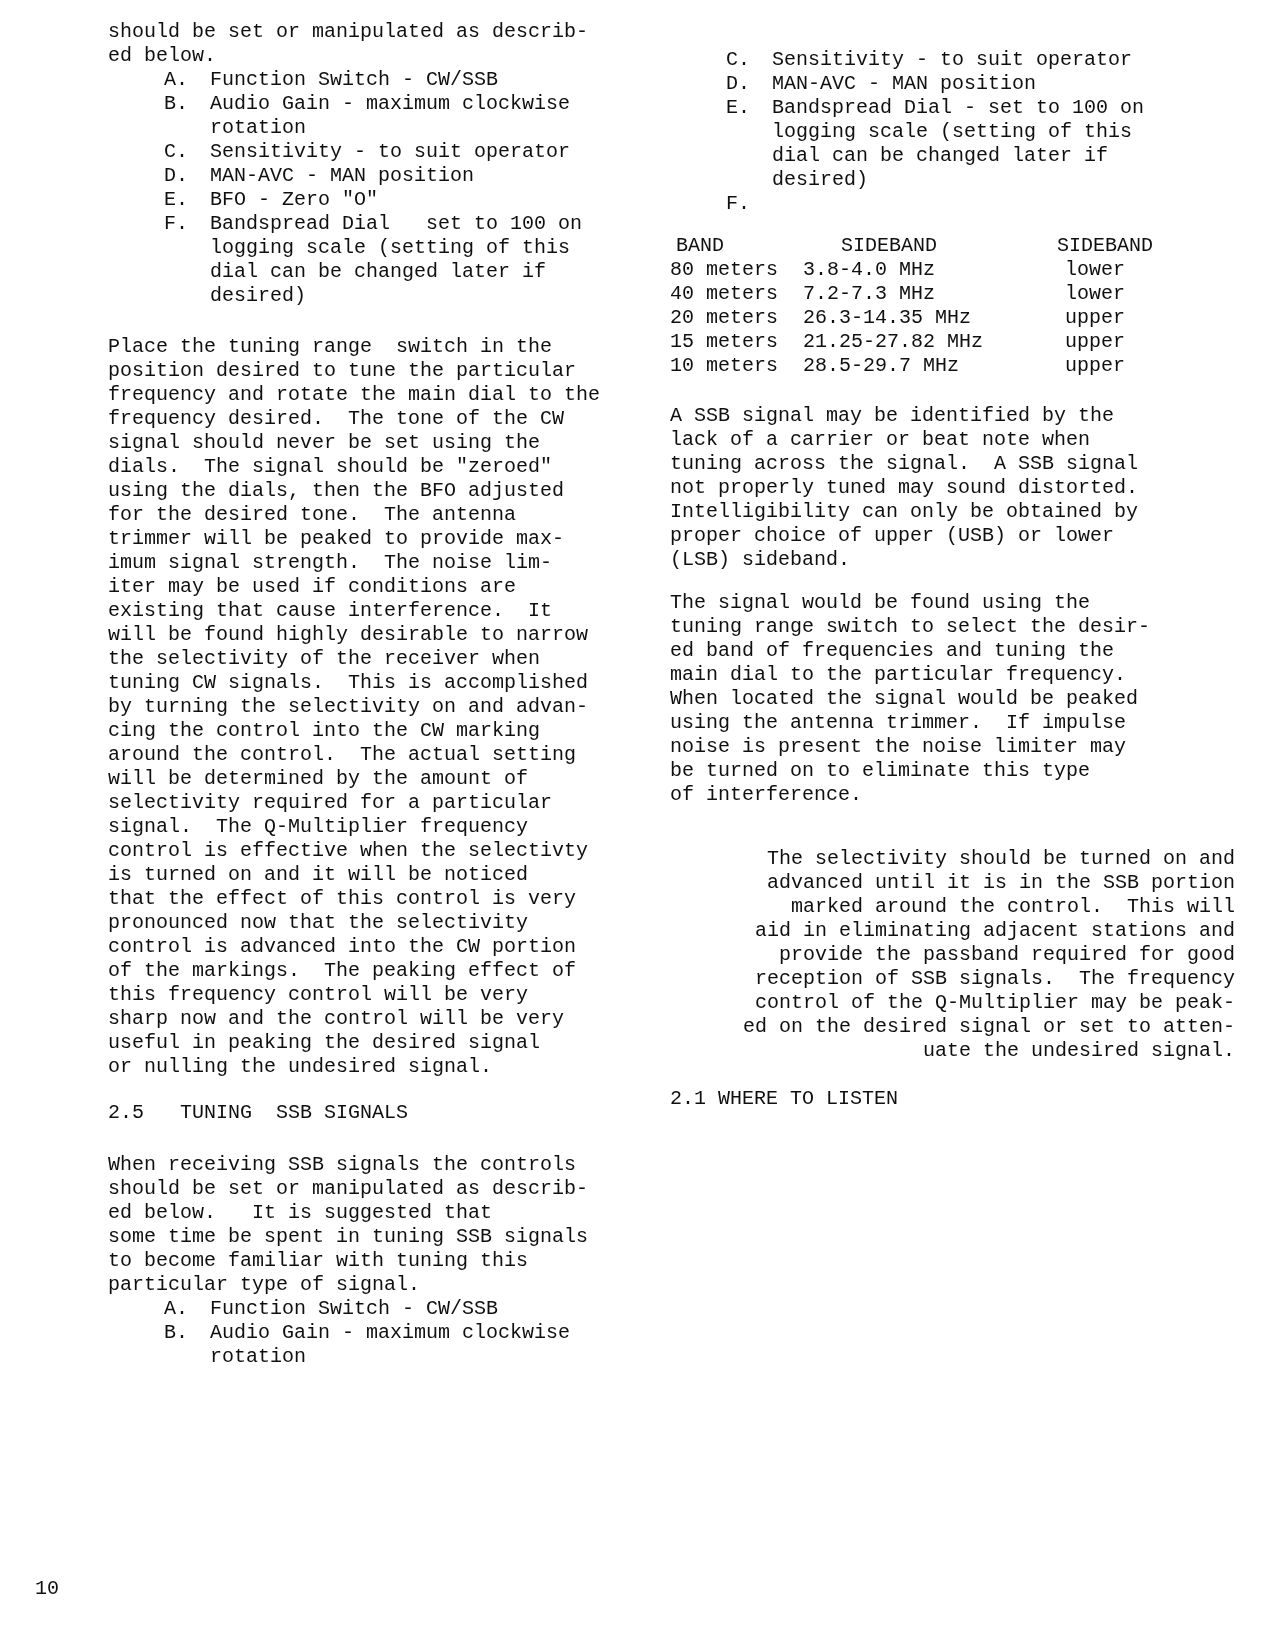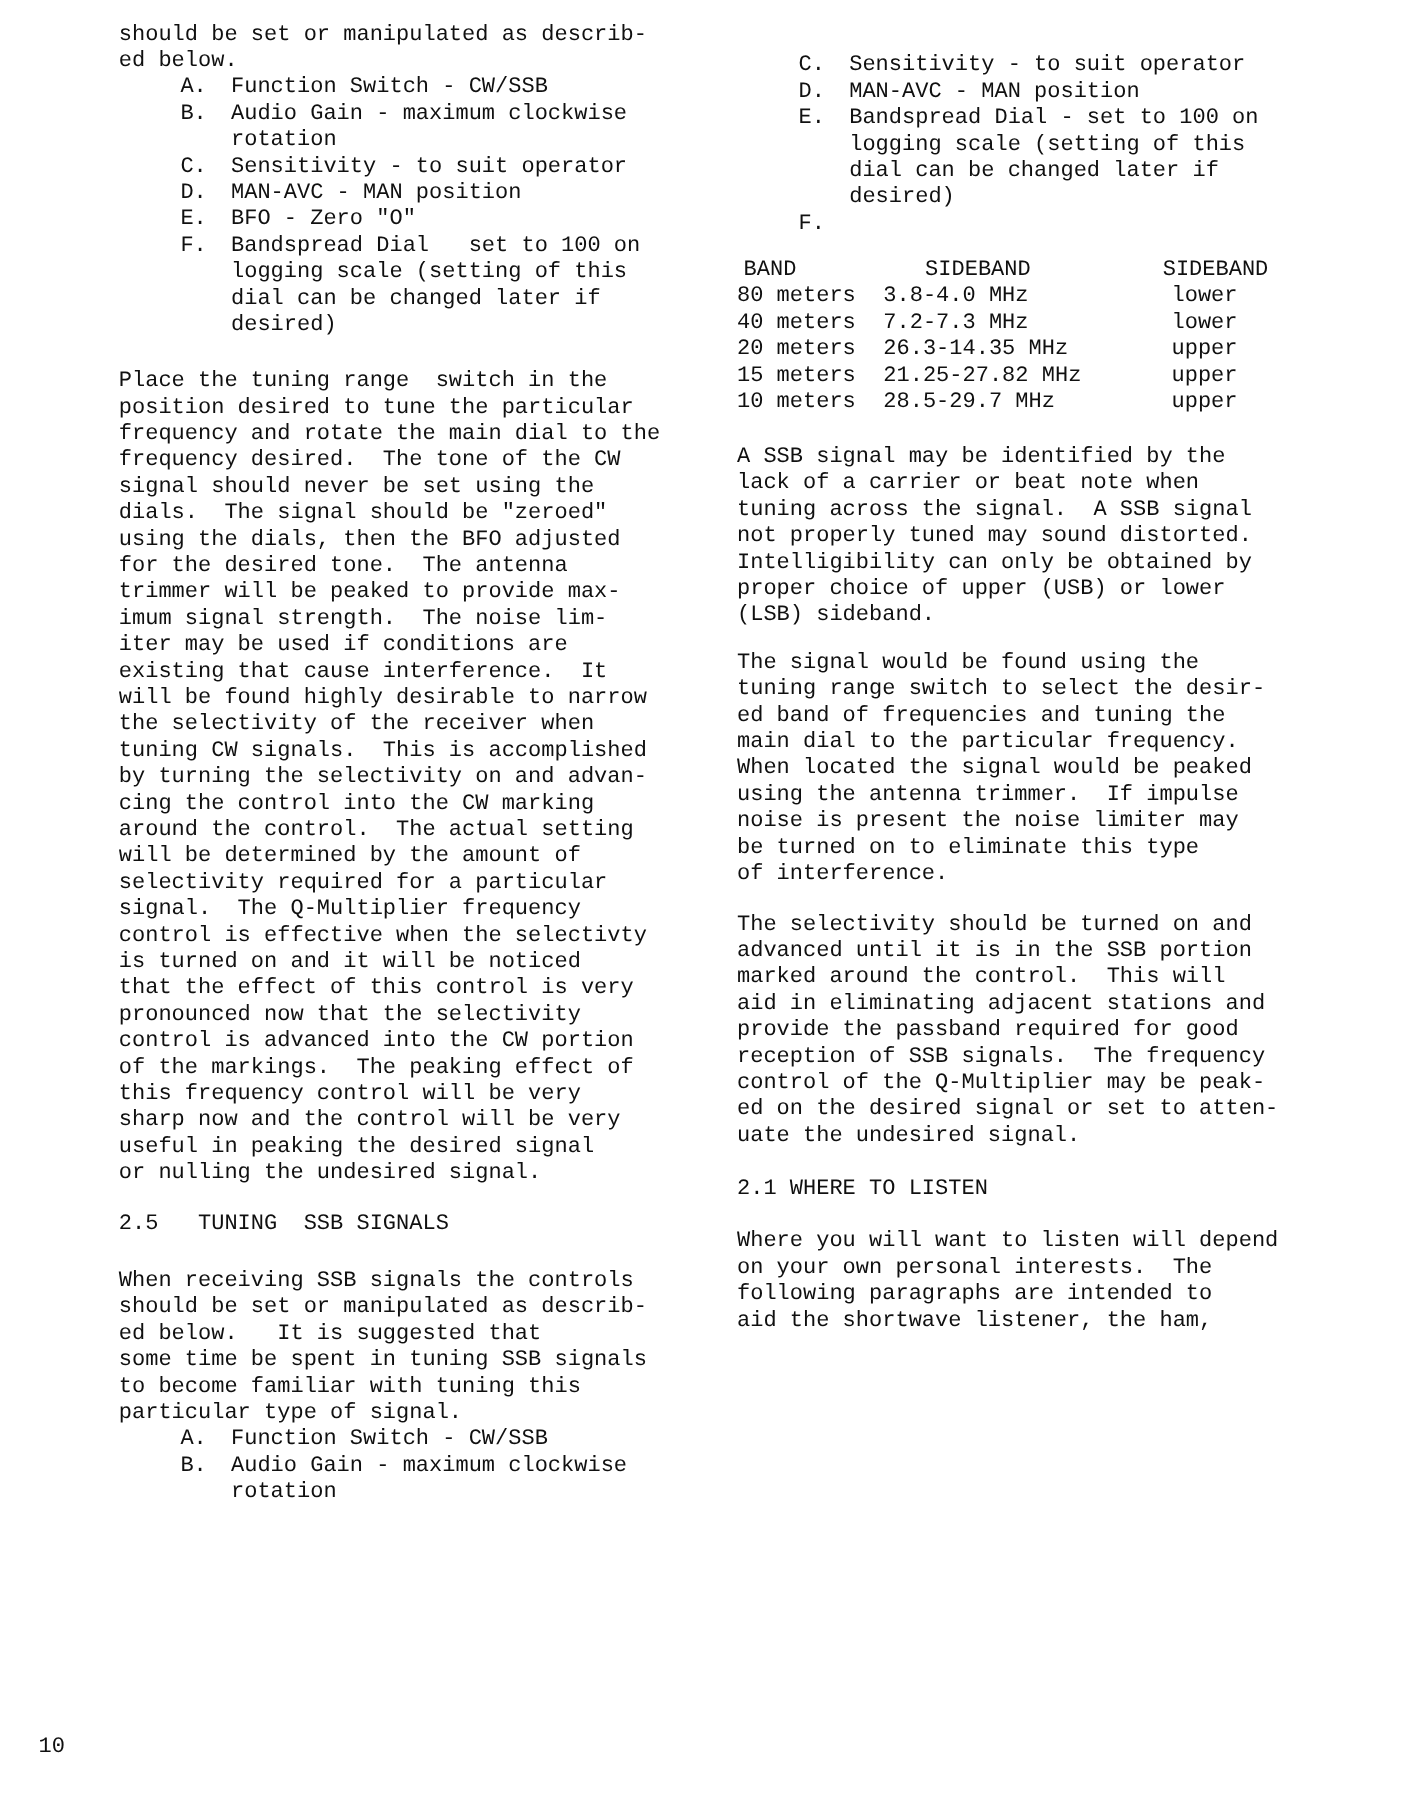--- a/index.html
+++ b/index.html
@@ -51,21 +51,21 @@
     white-space: pre-wrap;
   }
   
   .col-left .para-main   { margin-top: 27px; }
   .col-left .section-heading { margin-top: 22px; }
   .col-left .para-ssb    { margin-top: 28px; }
   
   .freq-table { margin-top: 18px; border-collapse: collapse; table-layout: fixed; }
   .col-right .para-identify { margin-top: 26px; }
   .col-right .para-find     { margin-top: 19px; }
-  .col-right .para-select   { margin-top: 22px; }
+  .col-right .para-select   { margin-top: 40px; text-align: right; }
   .col-right .section-heading { margin-top: 24px; }
   .col-right .para-listen   { margin-top: 24px; }
 
   .freq-table th, .freq-table td {
     padding: 0;
     font-weight: normal;
     text-align: left;
     line-height: 24px;
     vertical-align: top;
   }
@@ -259,22 +259,18 @@
 marked around the control.  This will
 aid in eliminating adjacent stations and
 provide the passband required for good
 reception of SSB signals.  The frequency
 control of the Q-Multiplier may be peak-
 ed on the desired signal or set to atten-
 uate the undesired signal.</div>
 
       <div class="section-heading">2.1 WHERE TO LISTEN</div>
 
-      <div class="para para-listen">Where you will want to listen will depend
-on your own personal interests.  The
-following paragraphs are intended to
-aid the shortwave listener, the ham,</div>
     </div>
 
   </div>
 
   <div class="page-number">10</div>
 </div>
 
 </body></html>

